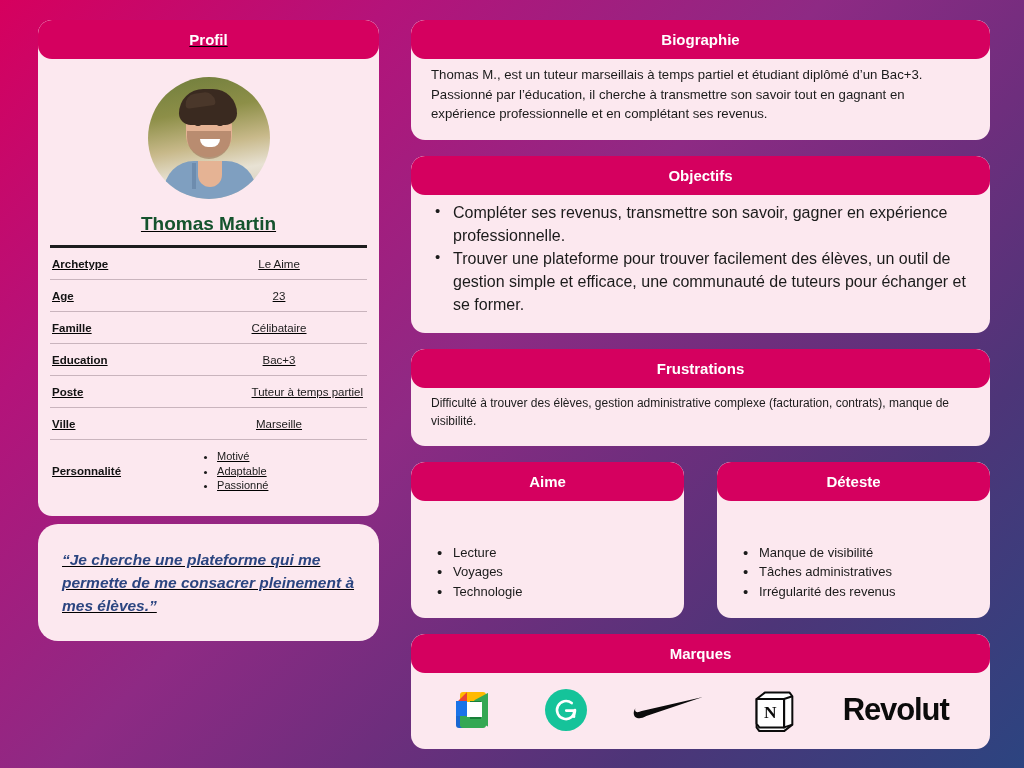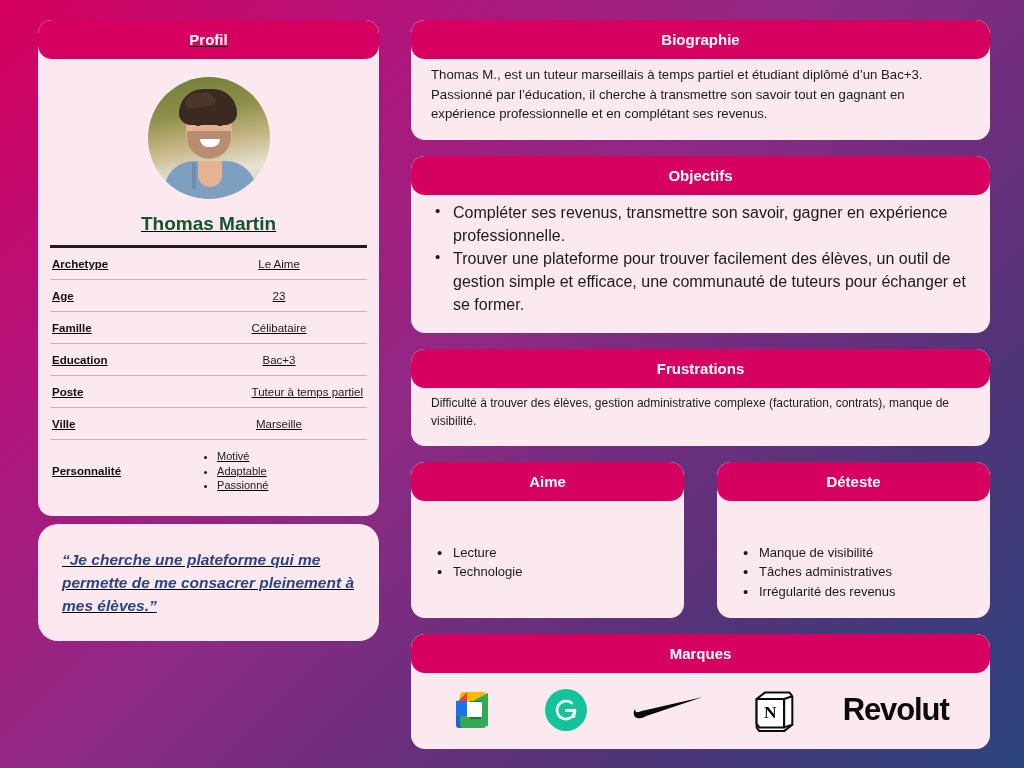--- a/index.html
+++ b/index.html
@@ -198,20 +198,21 @@
           <p class="frus-text">Difficulté à trouver des élèves, gestion administrative complexe (facturation, contrats), manque de visibilité.</p>
         </div>
     </div>
 
     <div class="two-col">
       <div class="card">
         <div class="card-head">Aime</div>
         <div class="card-body">
           <ul class="mini-list">
             <li>Lecture</li>
+            <li>Voyages</li>
             <li>Technologie</li>
           </ul>
         </div>
       </div>
       <div class="card">
         <div class="card-head">Déteste</div>
         <div class="card-body">
           <ul class="mini-list">
             <li>Manque de visibilité</li>
             <li>Tâches administratives</li>

